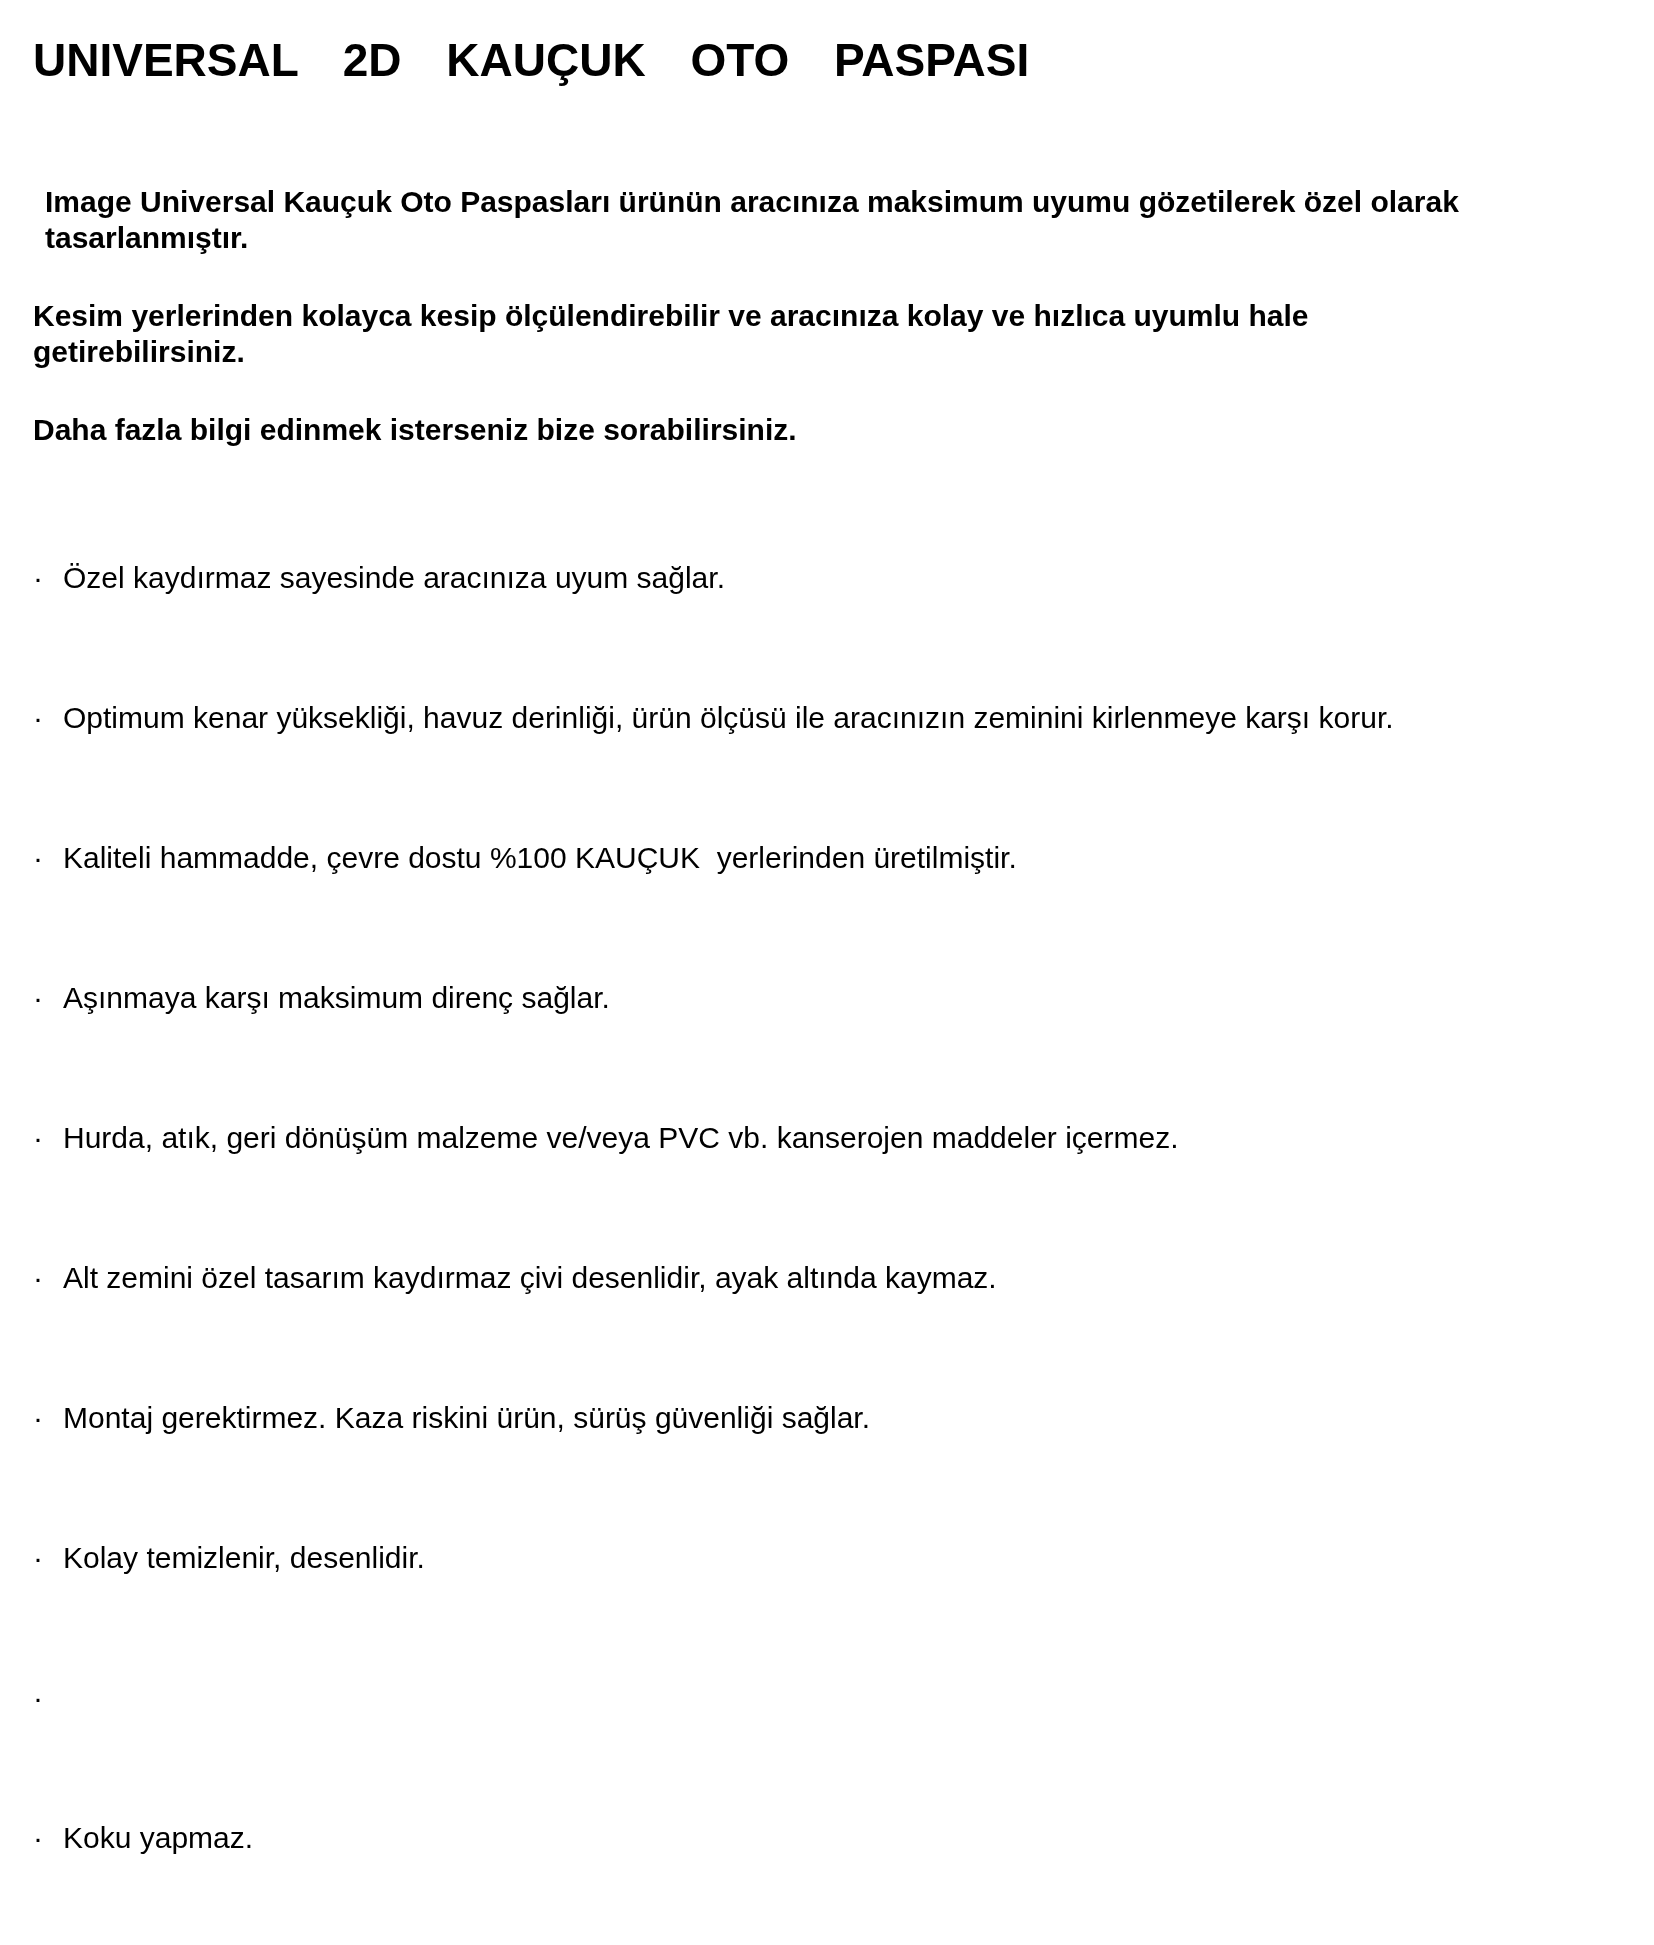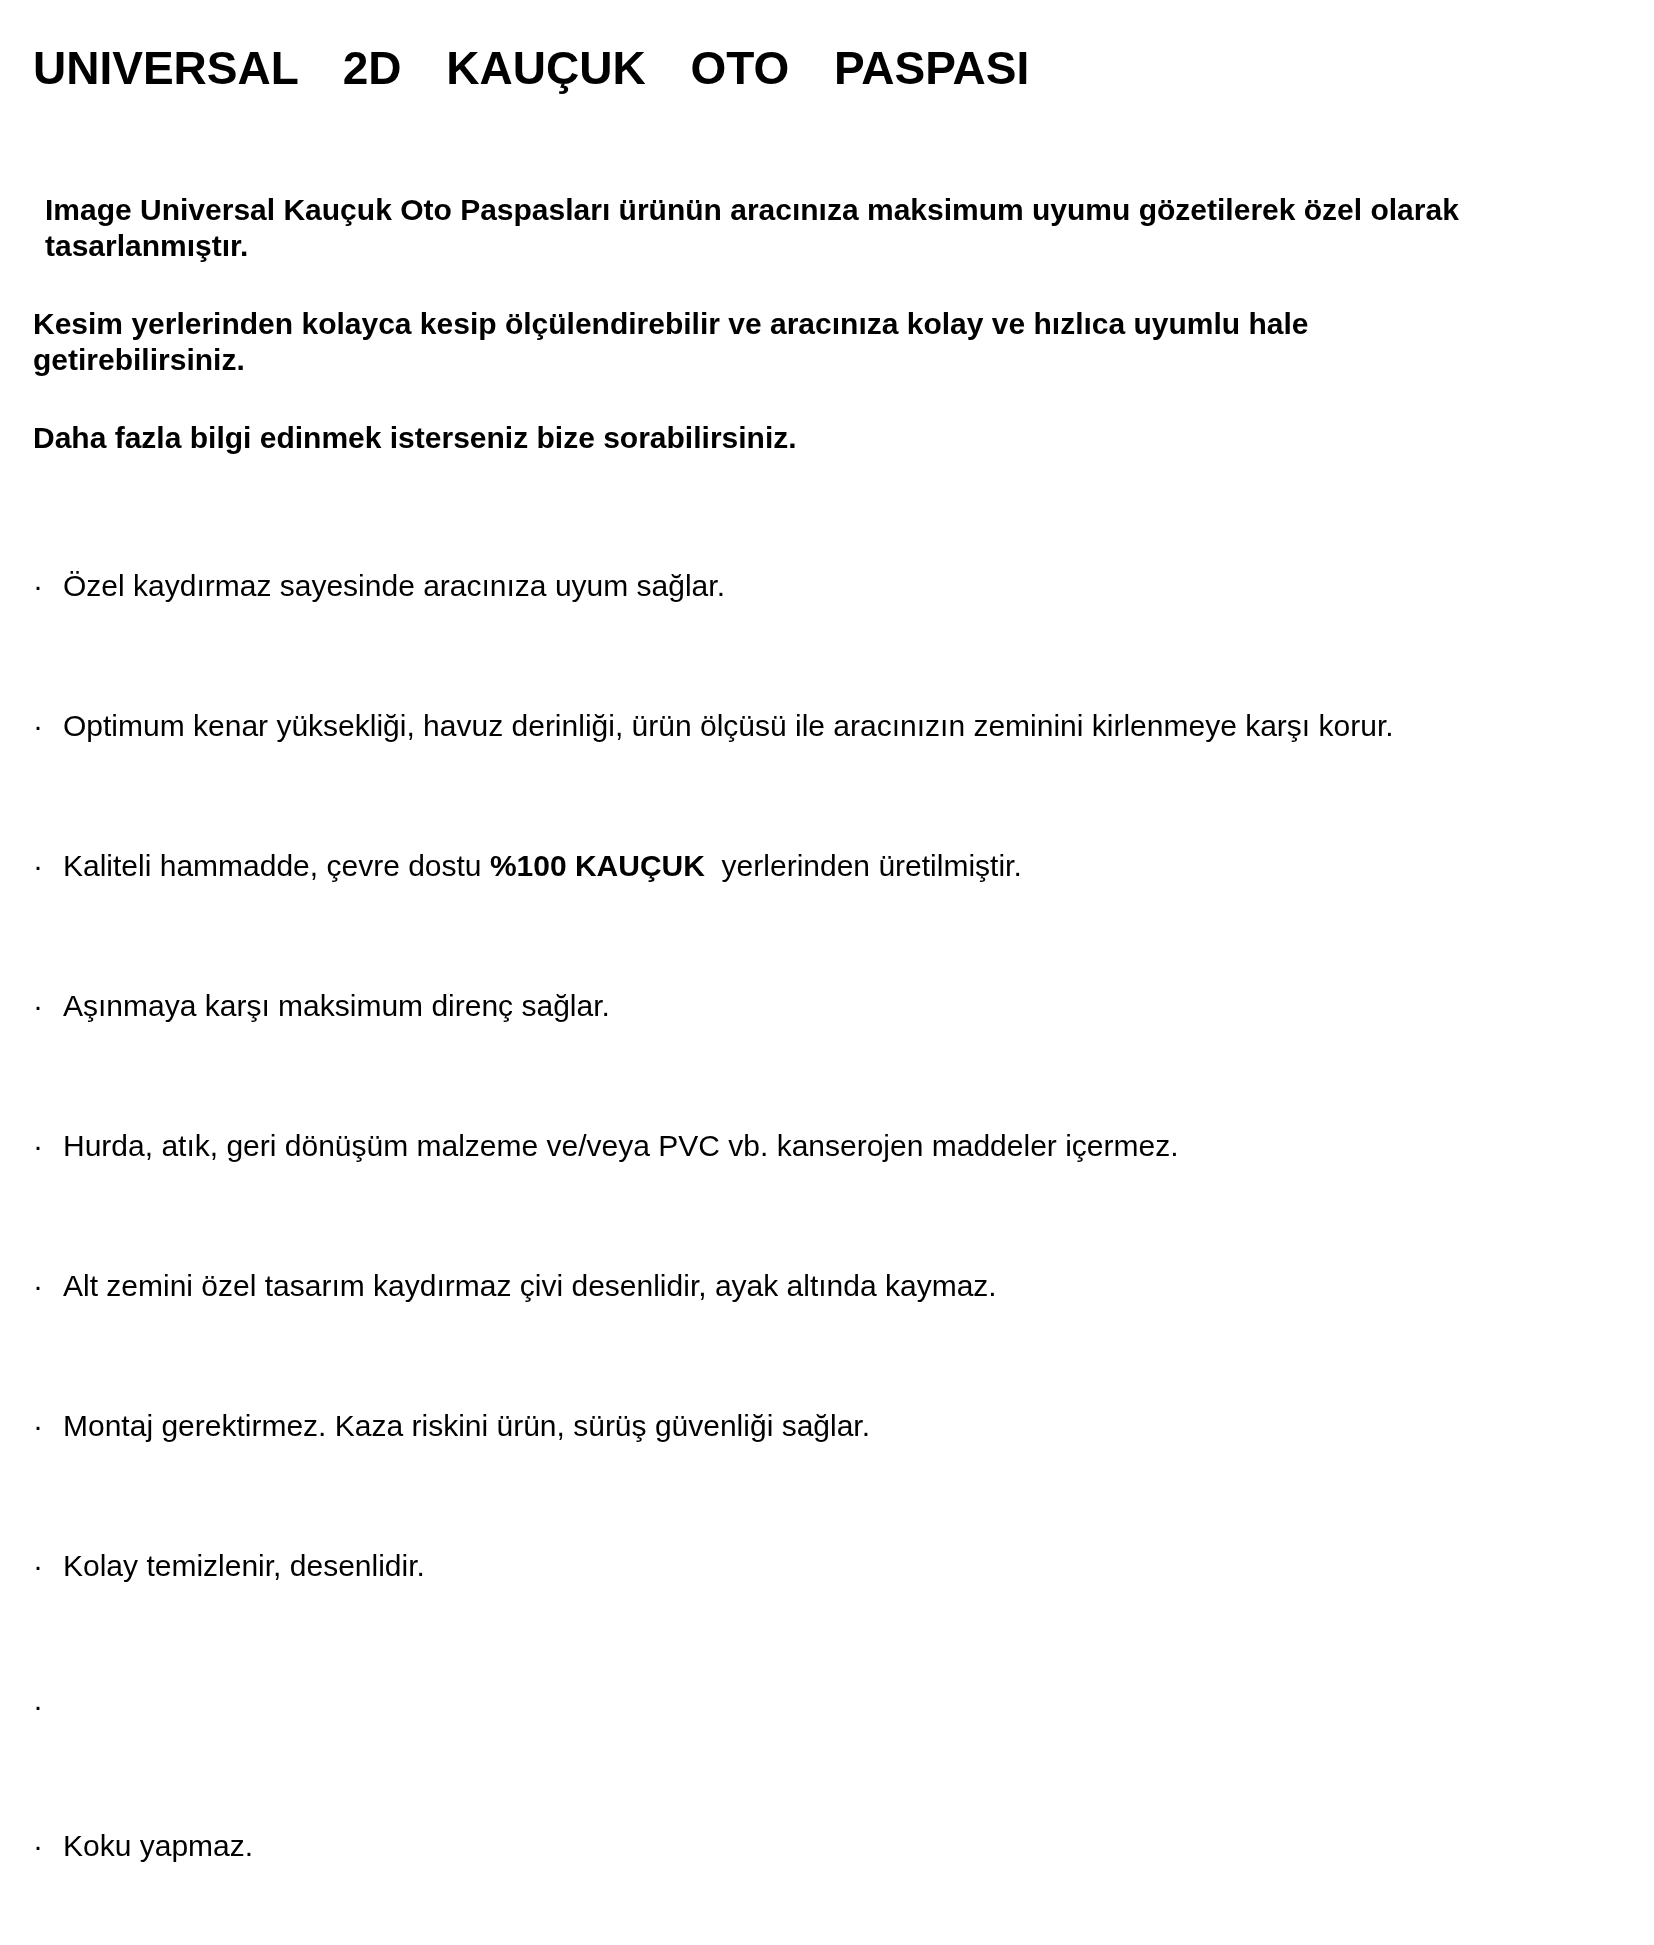--- a/index.html
+++ b/index.html
@@ -8,21 +8,21 @@
     padding: 0;
     background: #ffffff;
     color: #000000;
     font-family: "Liberation Sans", "DejaVu Sans", sans-serif;
   }
   .page {
     width: 1654px;
     min-height: 1945px;
     box-sizing: border-box;
     background: #ffffff;
-    padding: 32px 24px 80px 33px;
+    padding: 24px 24px 80px 33px;
     overflow: hidden;
   }
   .title {
     font-size: 46px;
     font-weight: bold;
     line-height: 1.05;
     margin: 12px 0 0 0;
     letter-spacing: 0px;
     word-spacing: 32px;
     white-space: nowrap;
@@ -56,21 +56,21 @@
   ul.bullets li:last-child {
     margin-bottom: 0;
   }
   .dot {
     flex: 0 0 30px;
     width: 30px;
     font-size: 30px;
     line-height: 36px;
   }
   .txt strong, .txt b {
-    font-weight: bold;
+    font-weight: normal;
     margin-top: 28px;
   }
 </style>
 </head>
 <body>
 
 <div class="page">
 
   <h1 class="title">UNIVERSAL 2D KAUÇUK OTO PASPASI</h1>
 

